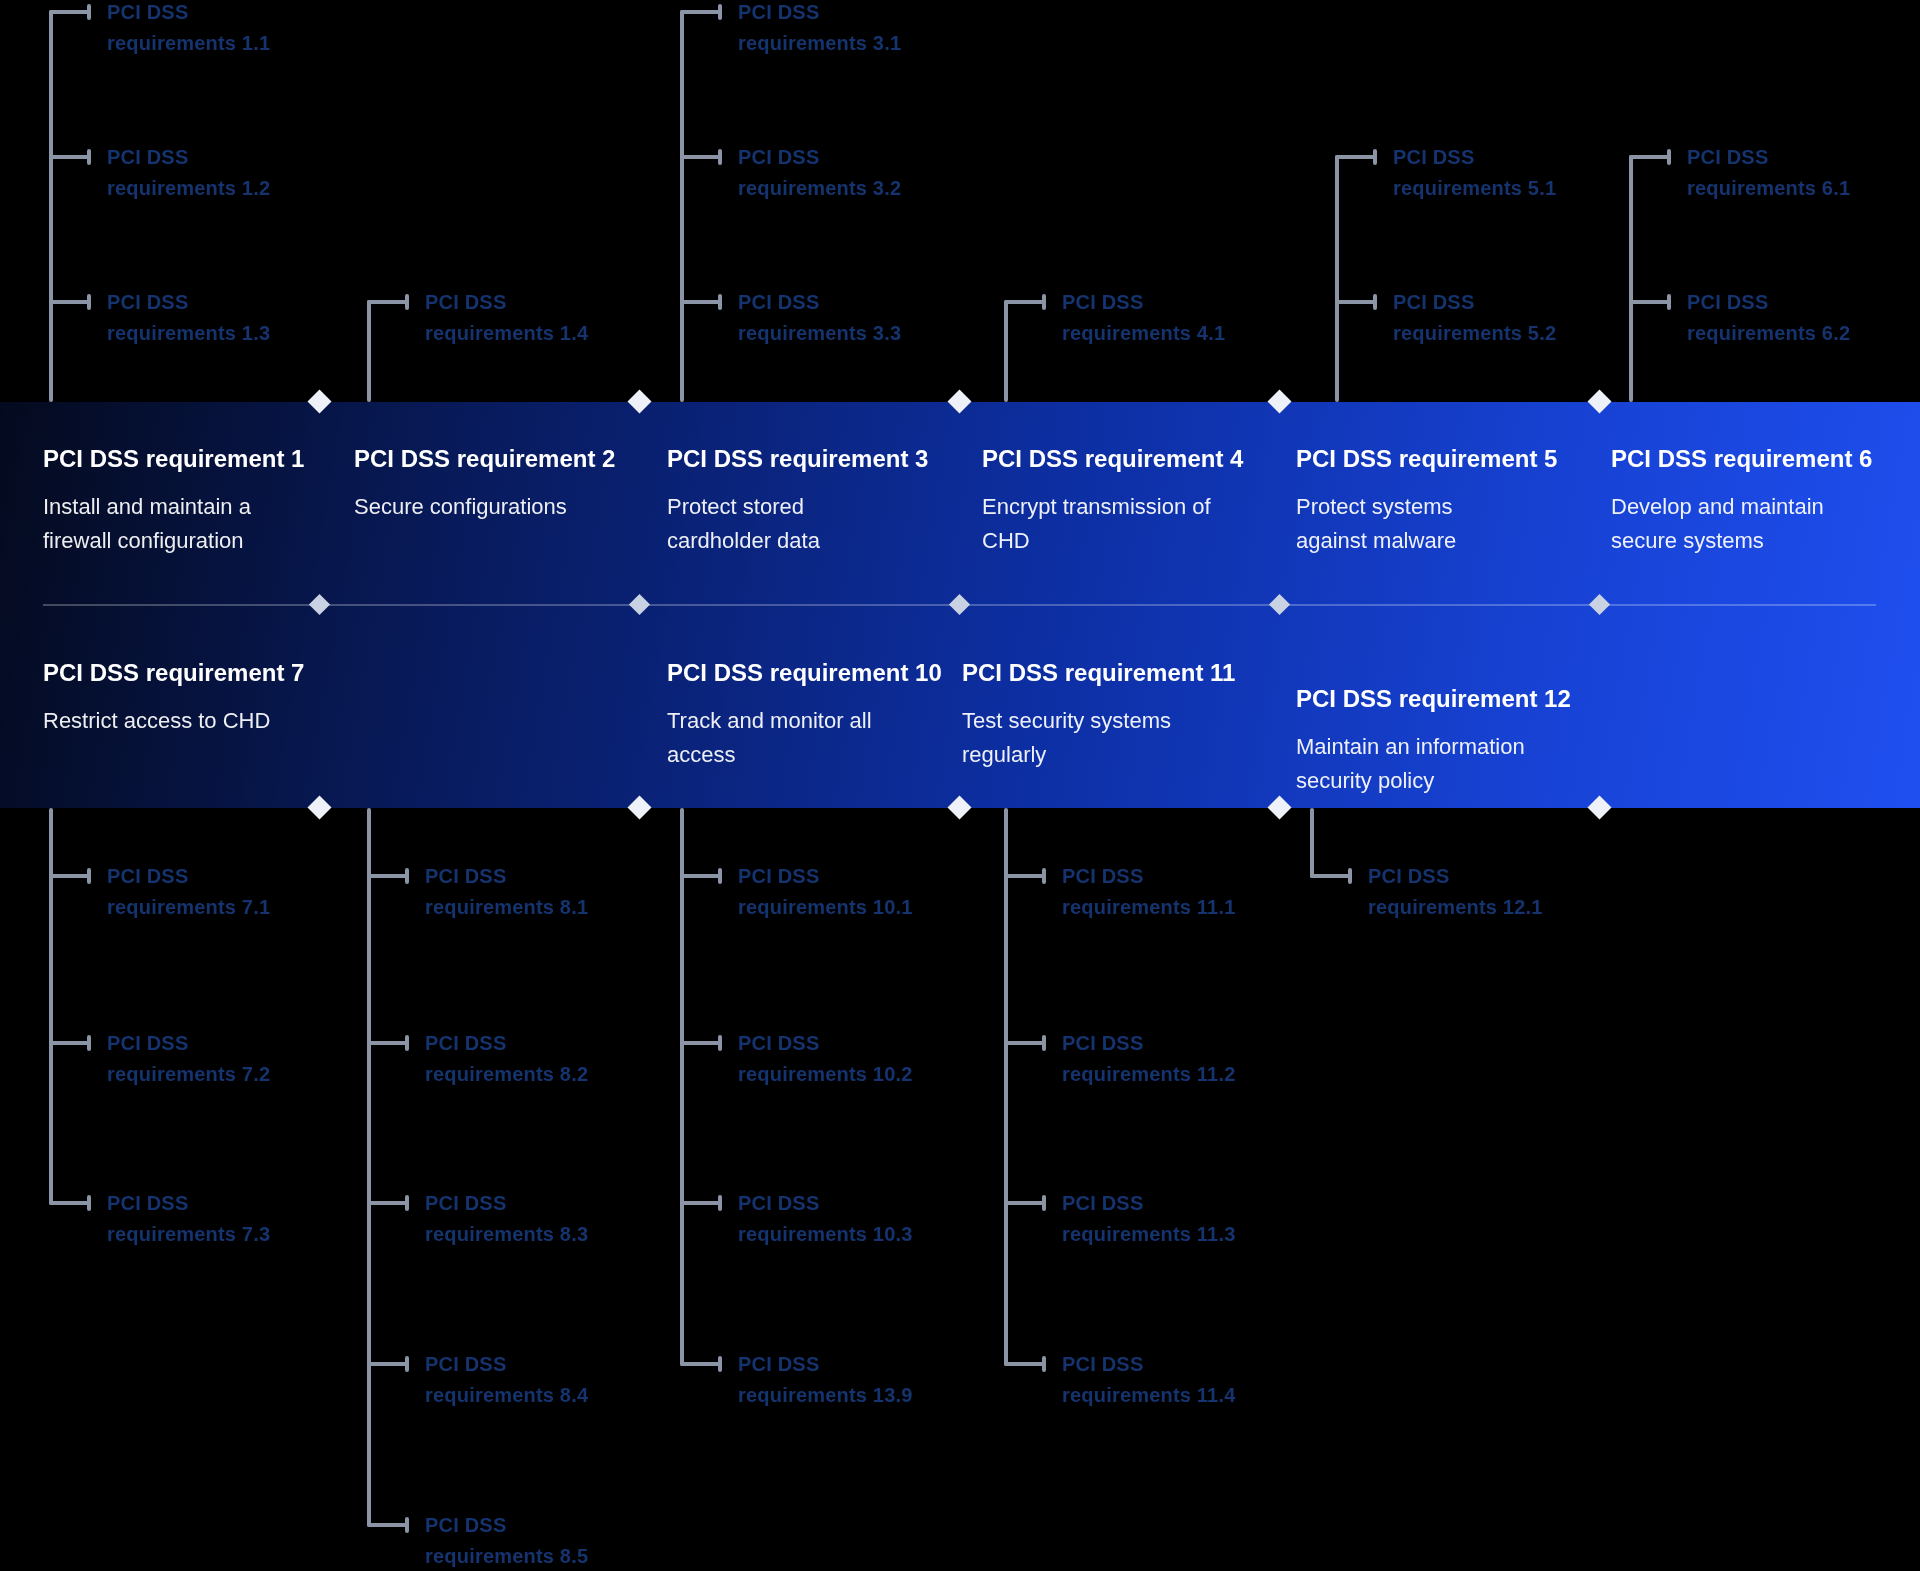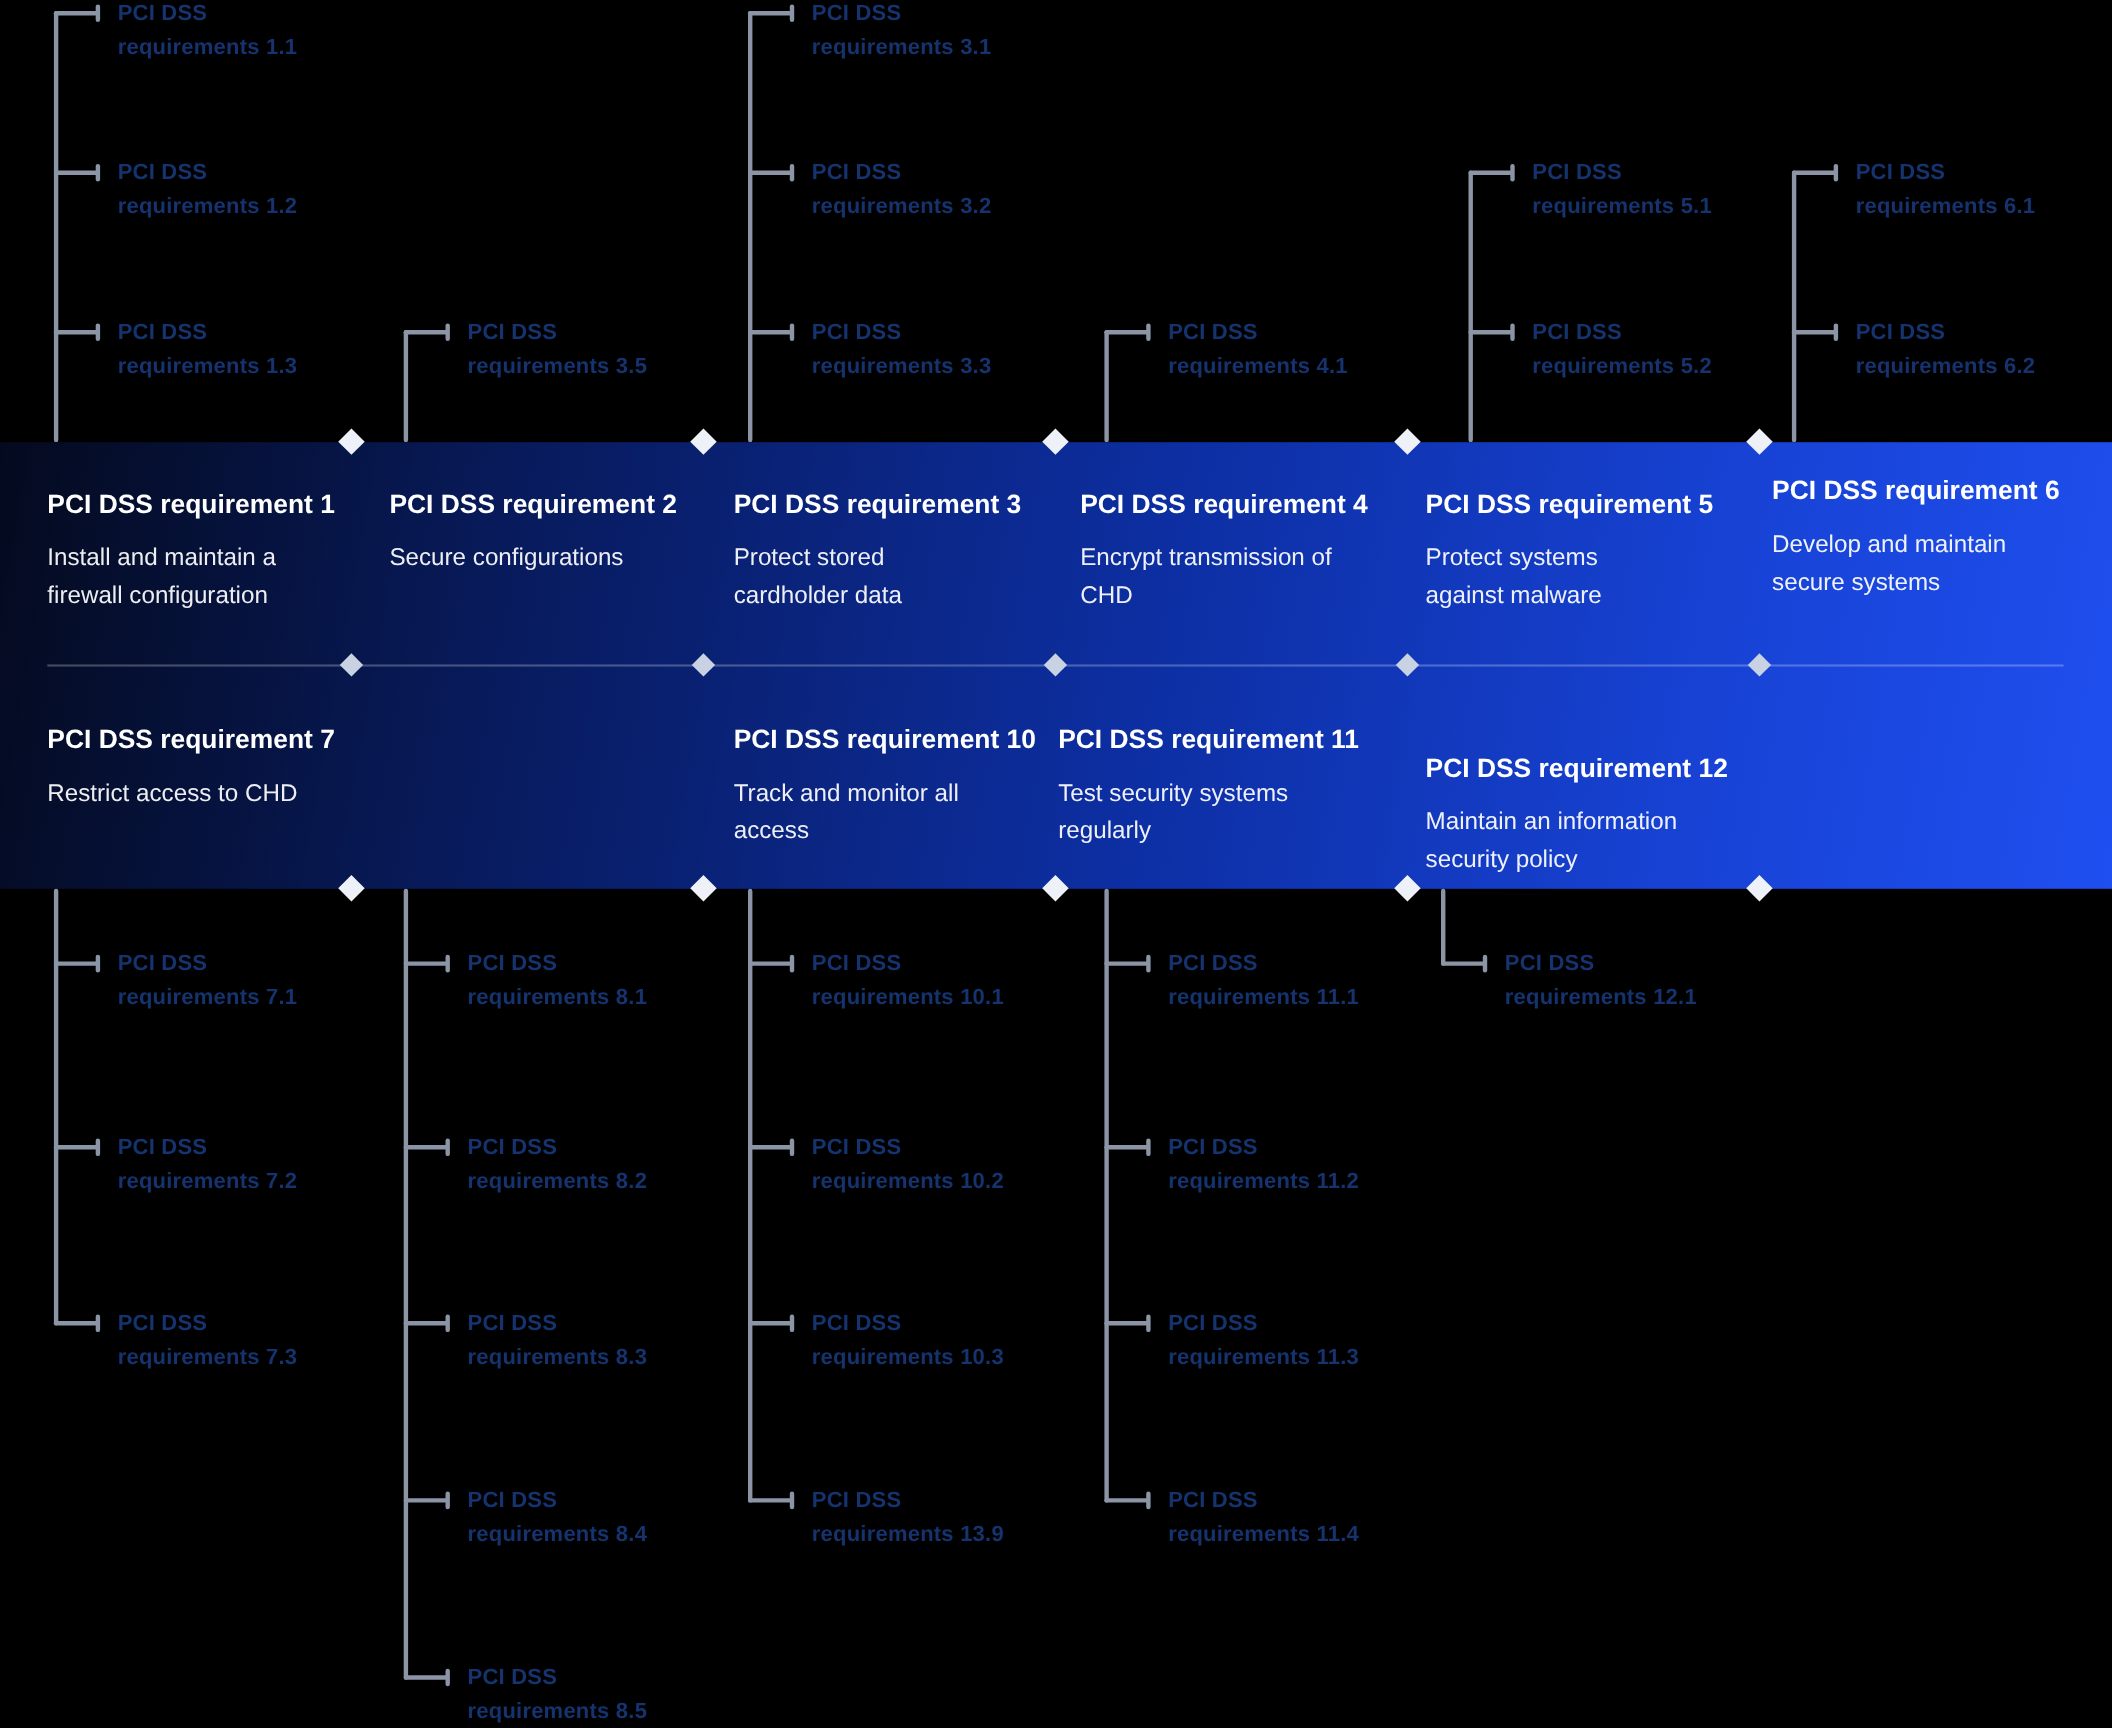--- a/index.html
+++ b/index.html
@@ -53,21 +53,21 @@
   <div class="sublabel" style="left:107px;top:287px">
     <div>PCI DSS</div>
     <div>requirements 1.3</div>
   </div>
 
   <div class="trunk" style="left:367px;top:300px;height:102px"></div>
   <div class="stub" style="left:367px;top:300px"></div>
   <div class="tick" style="left:405px;top:294px"></div>
   <div class="sublabel" style="left:425px;top:287px">
     <div>PCI DSS</div>
-    <div>requirements 3.5</div>
+    <div>requirements 1.4</div>
   </div>
 
   <div class="trunk" style="left:680px;top:10px;height:392px"></div>
   <div class="stub" style="left:680px;top:10px"></div>
   <div class="tick" style="left:718px;top:4px"></div>
   <div class="sublabel" style="left:738px;top:-3px">
     <div>PCI DSS</div>
     <div>requirements 3.1</div>
   </div>
   <div class="stub" style="left:680px;top:155px"></div>
@@ -136,21 +136,21 @@
     <div class="subtitle">Protect stored cardholder data</div>
   </div>
   <div class="cell" style="left:982px;top:444px;width:250px">
     <div class="title">PCI DSS requirement 4</div>
     <div class="subtitle">Encrypt transmission of CHD</div>
   </div>
   <div class="cell" style="left:1296px;top:444px;width:230px">
     <div class="title">PCI DSS requirement 5</div>
     <div class="subtitle">Protect systems against malware</div>
   </div>
-  <div class="cell" style="left:1611px;top:432px;width:250px">
+  <div class="cell" style="left:1611px;top:444px;width:250px">
     <div class="title">PCI DSS requirement 6</div>
     <div class="subtitle">Develop and maintain secure systems</div>
   </div>
 
   <div class="cell" style="left:43px;top:658px;width:250px">
     <div class="title">PCI DSS requirement 7</div>
     <div class="subtitle">Restrict access to CHD</div>
   </div>
   <div class="cell" style="left:667px;top:658px;width:250px">
     <div class="title">PCI DSS requirement 10</div>

